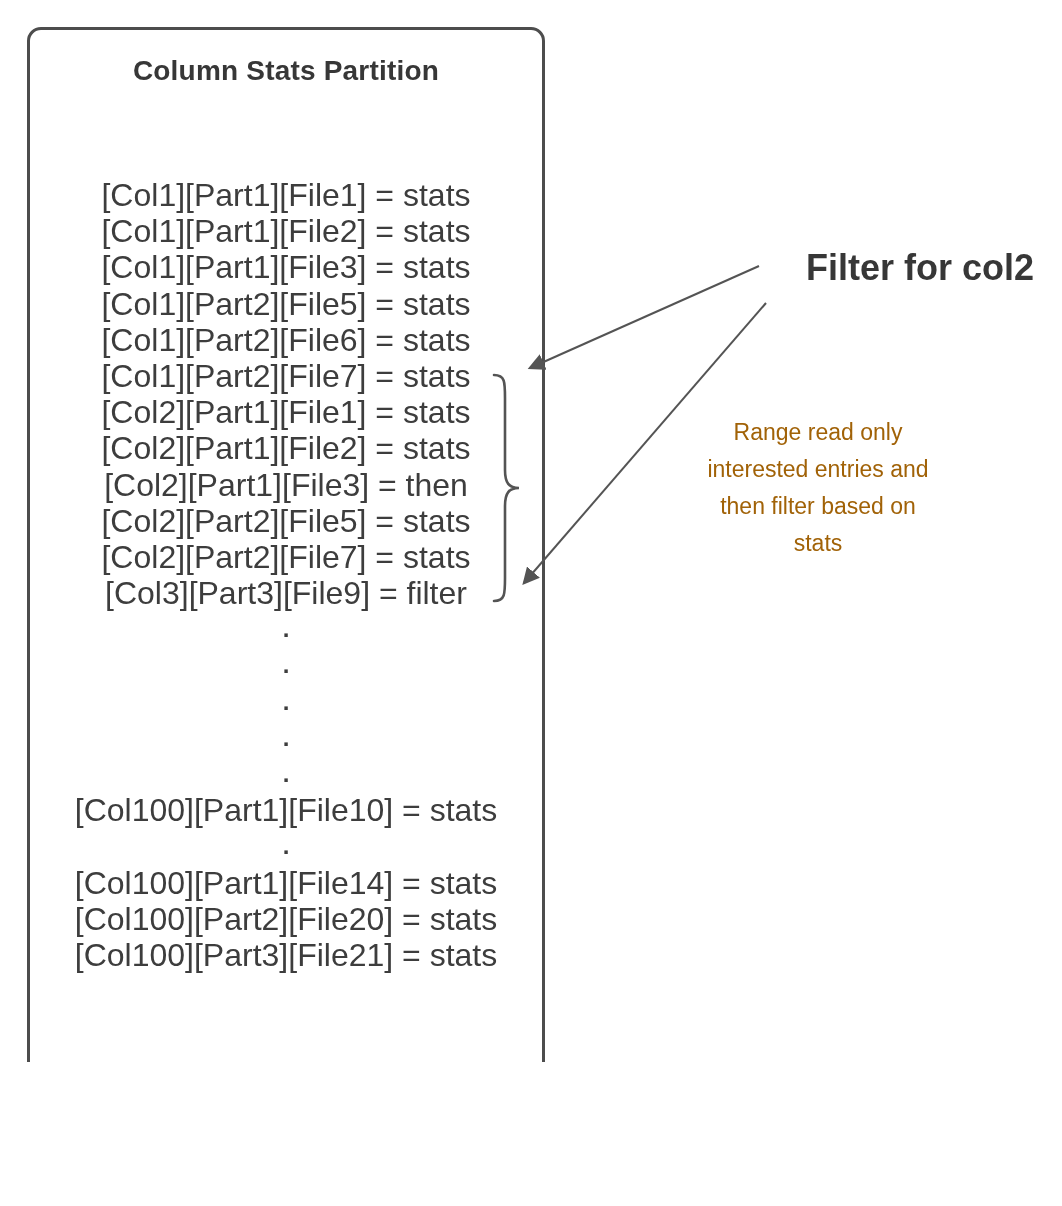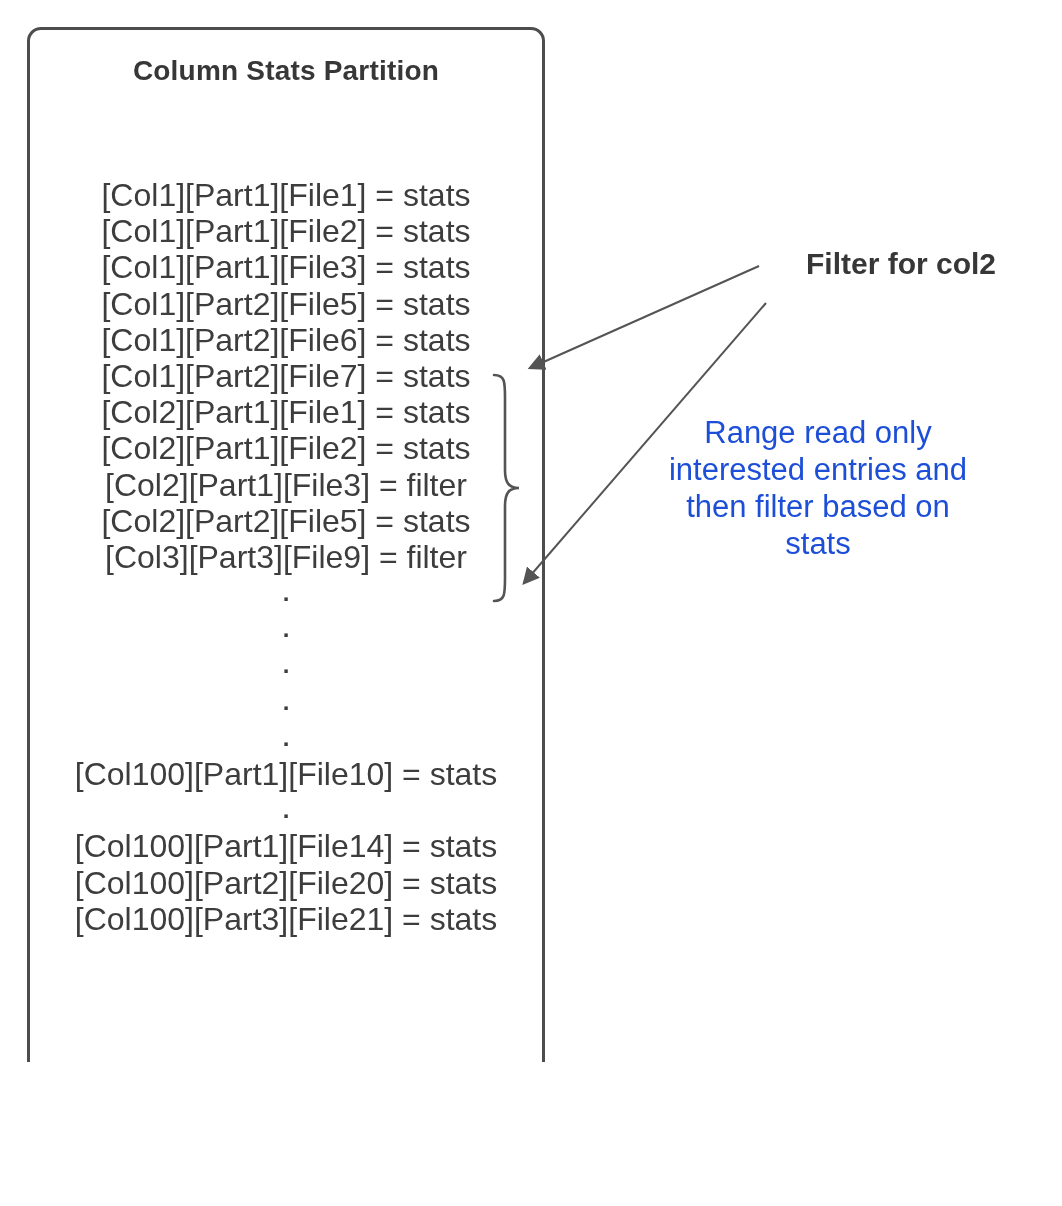--- a/index.html
+++ b/index.html
@@ -66,37 +66,37 @@
     left: 0;
     top: 0;
     width: 1062px;
     height: 1206px;
     pointer-events: none;
   }
   .filter-label {
     position: absolute;
     left: 806px;
     top: 247px;
-    font-size: 30px;
+    font-size: 36px;
     font-weight: bold;
     color: #373737;
     white-space: nowrap;
   }
   .annotation {
     position: absolute;
     left: 663px;
     top: 414px;
     width: 310px;
     text-align: center;
   }
   .annotation-line {
     height: 37px;
     line-height: 37px;
-    font-size: 31px;
-    color: #1d4ed8;
+    font-size: 23px;
+    color: #a16207;
     white-space: nowrap;
   }
 </style>
 </head>
 <body>
 
 <div class="canvas">
 
   <div class="partition-box"></div>
 
@@ -104,22 +104,23 @@
 
   <div class="entry-list">
     <div class="entry">[Col1][Part1][File1] = stats</div>
     <div class="entry">[Col1][Part1][File2] = stats</div>
     <div class="entry">[Col1][Part1][File3] = stats</div>
     <div class="entry">[Col1][Part2][File5] = stats</div>
     <div class="entry">[Col1][Part2][File6] = stats</div>
     <div class="entry">[Col1][Part2][File7] = stats</div>
     <div class="entry">[Col2][Part1][File1] = stats</div>
     <div class="entry">[Col2][Part1][File2] = stats</div>
-    <div class="entry">[Col2][Part1][File3] = filter</div>
+    <div class="entry">[Col2][Part1][File3] = then</div>
     <div class="entry">[Col2][Part2][File5] = stats</div>
+    <div class="entry">[Col2][Part2][File7] = stats</div>
     <div class="entry">[Col3][Part3][File9] = filter</div>
     <div class="entry dot">.</div>
     <div class="entry dot">.</div>
     <div class="entry dot">.</div>
     <div class="entry dot">.</div>
     <div class="entry dot">.</div>
     <div class="entry">[Col100][Part1][File10] = stats</div>
     <div class="entry dot">.</div>
     <div class="entry">[Col100][Part1][File14] = stats</div>
     <div class="entry">[Col100][Part2][File20] = stats</div>

